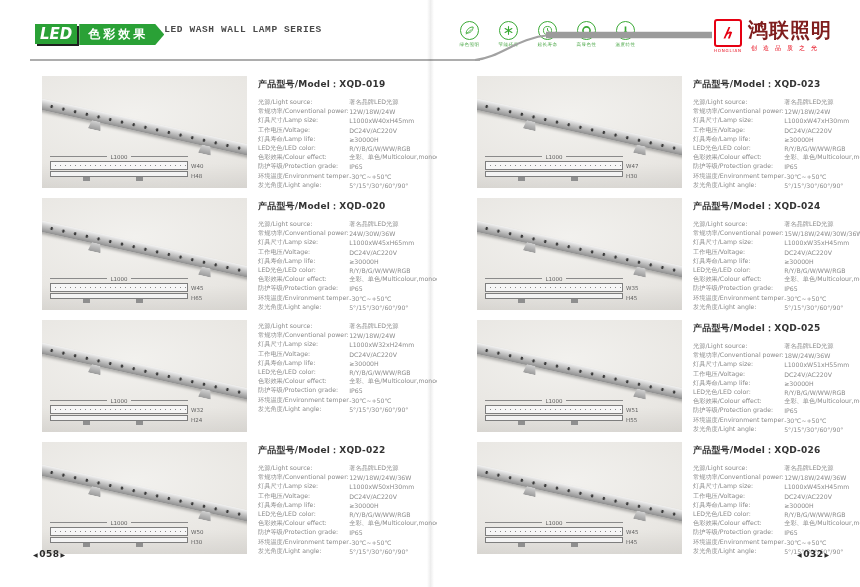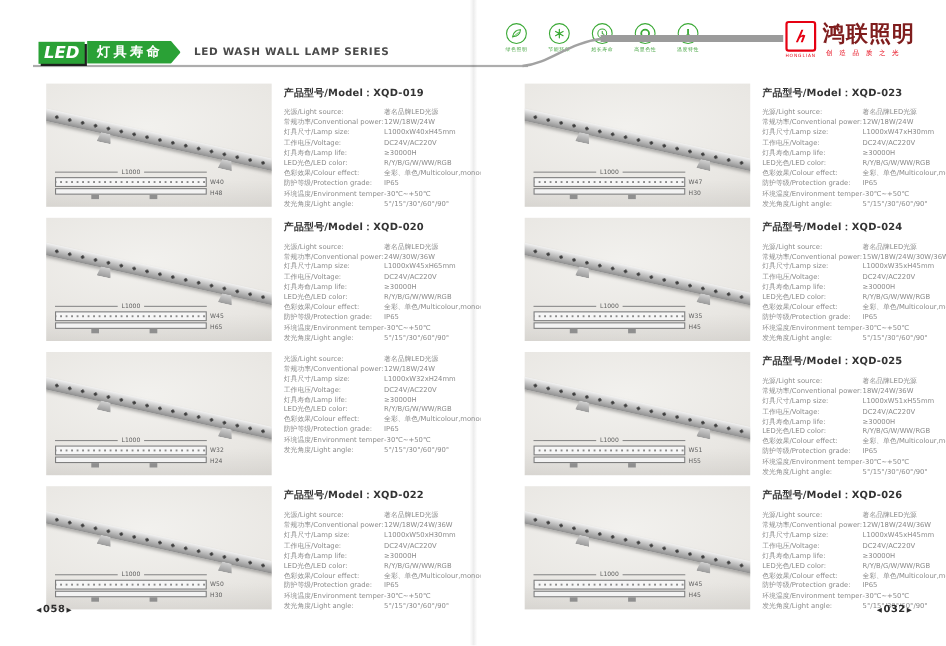--- a/index.html
+++ b/index.html
@@ -1,27 +1,27 @@
 <!DOCTYPE html>
 <html><head>
 <meta charset="utf-8">
 <style>
   html,body{margin:0;padding:0;background:#fff;}
   #sheet{
     position:relative;width:860px;height:587px;background:#ffffff;overflow:hidden;
     font-family:"DejaVu Sans","Liberation Sans",sans-serif;color:#3c3c3c;
   }
   
-  #brandbar{position:absolute;left:35px;top:37px;display:flex;align-items:center;}
+  #brandbar{position:absolute;left:35px;top:24px;display:flex;align-items:flex-start;}
   .led-box{background:#2aa136;color:#fff;font-weight:800;font-style:italic;font-size:15px;
     line-height:20px;padding:0 5px;box-shadow:2px 2px 0 #1f1f1f;z-index:2;}
   .series-banner{height:21px;background:#2aa136;color:#fff;font-size:12px;font-weight:bold;
     letter-spacing:3px;display:flex;align-items:center;padding:0 16px 0 9px;margin-left:2px;
     clip-path:polygon(0 0,calc(100% - 9px) 0,100% 50%,calc(100% - 9px) 100%,0 100%);}
-  .series-en{margin-left:12px;font-size:9.5px;font-weight:bold;color:#4a4a4a;letter-spacing:.6px;}
+  .series-en{font-size:9.5px;font-weight:bold;color:#4a4a4a;letter-spacing:.6px;font-family:Liberation Mono, monospace;}
   #header-rule{position:absolute;left:30px;top:59px;width:450px;height:2px;background:#adadad;}
   
   #features{position:absolute;left:452px;top:21px;display:flex;gap:4px;}
   .feat{width:35px;text-align:center;}
   .fcircle{width:17px;height:17px;border:1.2px solid #3aa935;border-radius:50%;
     margin:0 auto;display:flex;align-items:center;justify-content:center;background:#fff;}
   .fcircle svg{width:11px;height:11px;}
   .flabel{font-size:4.5px;color:#43a33f;margin-top:2px;letter-spacing:.5px;white-space:nowrap;}
   
   #swoosh{position:absolute;left:430px;top:0;width:430px;height:70px;}
@@ -83,21 +83,21 @@
   #pagenum-left{left:33px;} #pagenum-right{left:797px;}
   .tri{font-size:6px;line-height:9px;}
 </style>
 </head>
 <body>
 
 <div id="sheet">
 
   <div id="brandbar">
     <span class="led-box">LED</span>
-    <span class="series-banner">灯具寿命</span>
+    <span class="series-banner">色彩效果</span>
     <span class="series-en">LED WASH WALL LAMP SERIES</span>
   </div>
   <div id="header-rule"></div>
 
   <div id="features">
     <div class="feat">
       <div class="fcircle">
         <svg viewBox="0 0 12 12" fill="none" stroke="#3aa935" stroke-width="1">
             <path d="M2.2 9 C3 4.2 6.8 2 10 2.2 C9.8 6 7 9 3.2 8.8 Z"></path>
             <path d="M2 10.2 C4 8 6 6.6 8.2 4.8" stroke-width=".8"></path>

